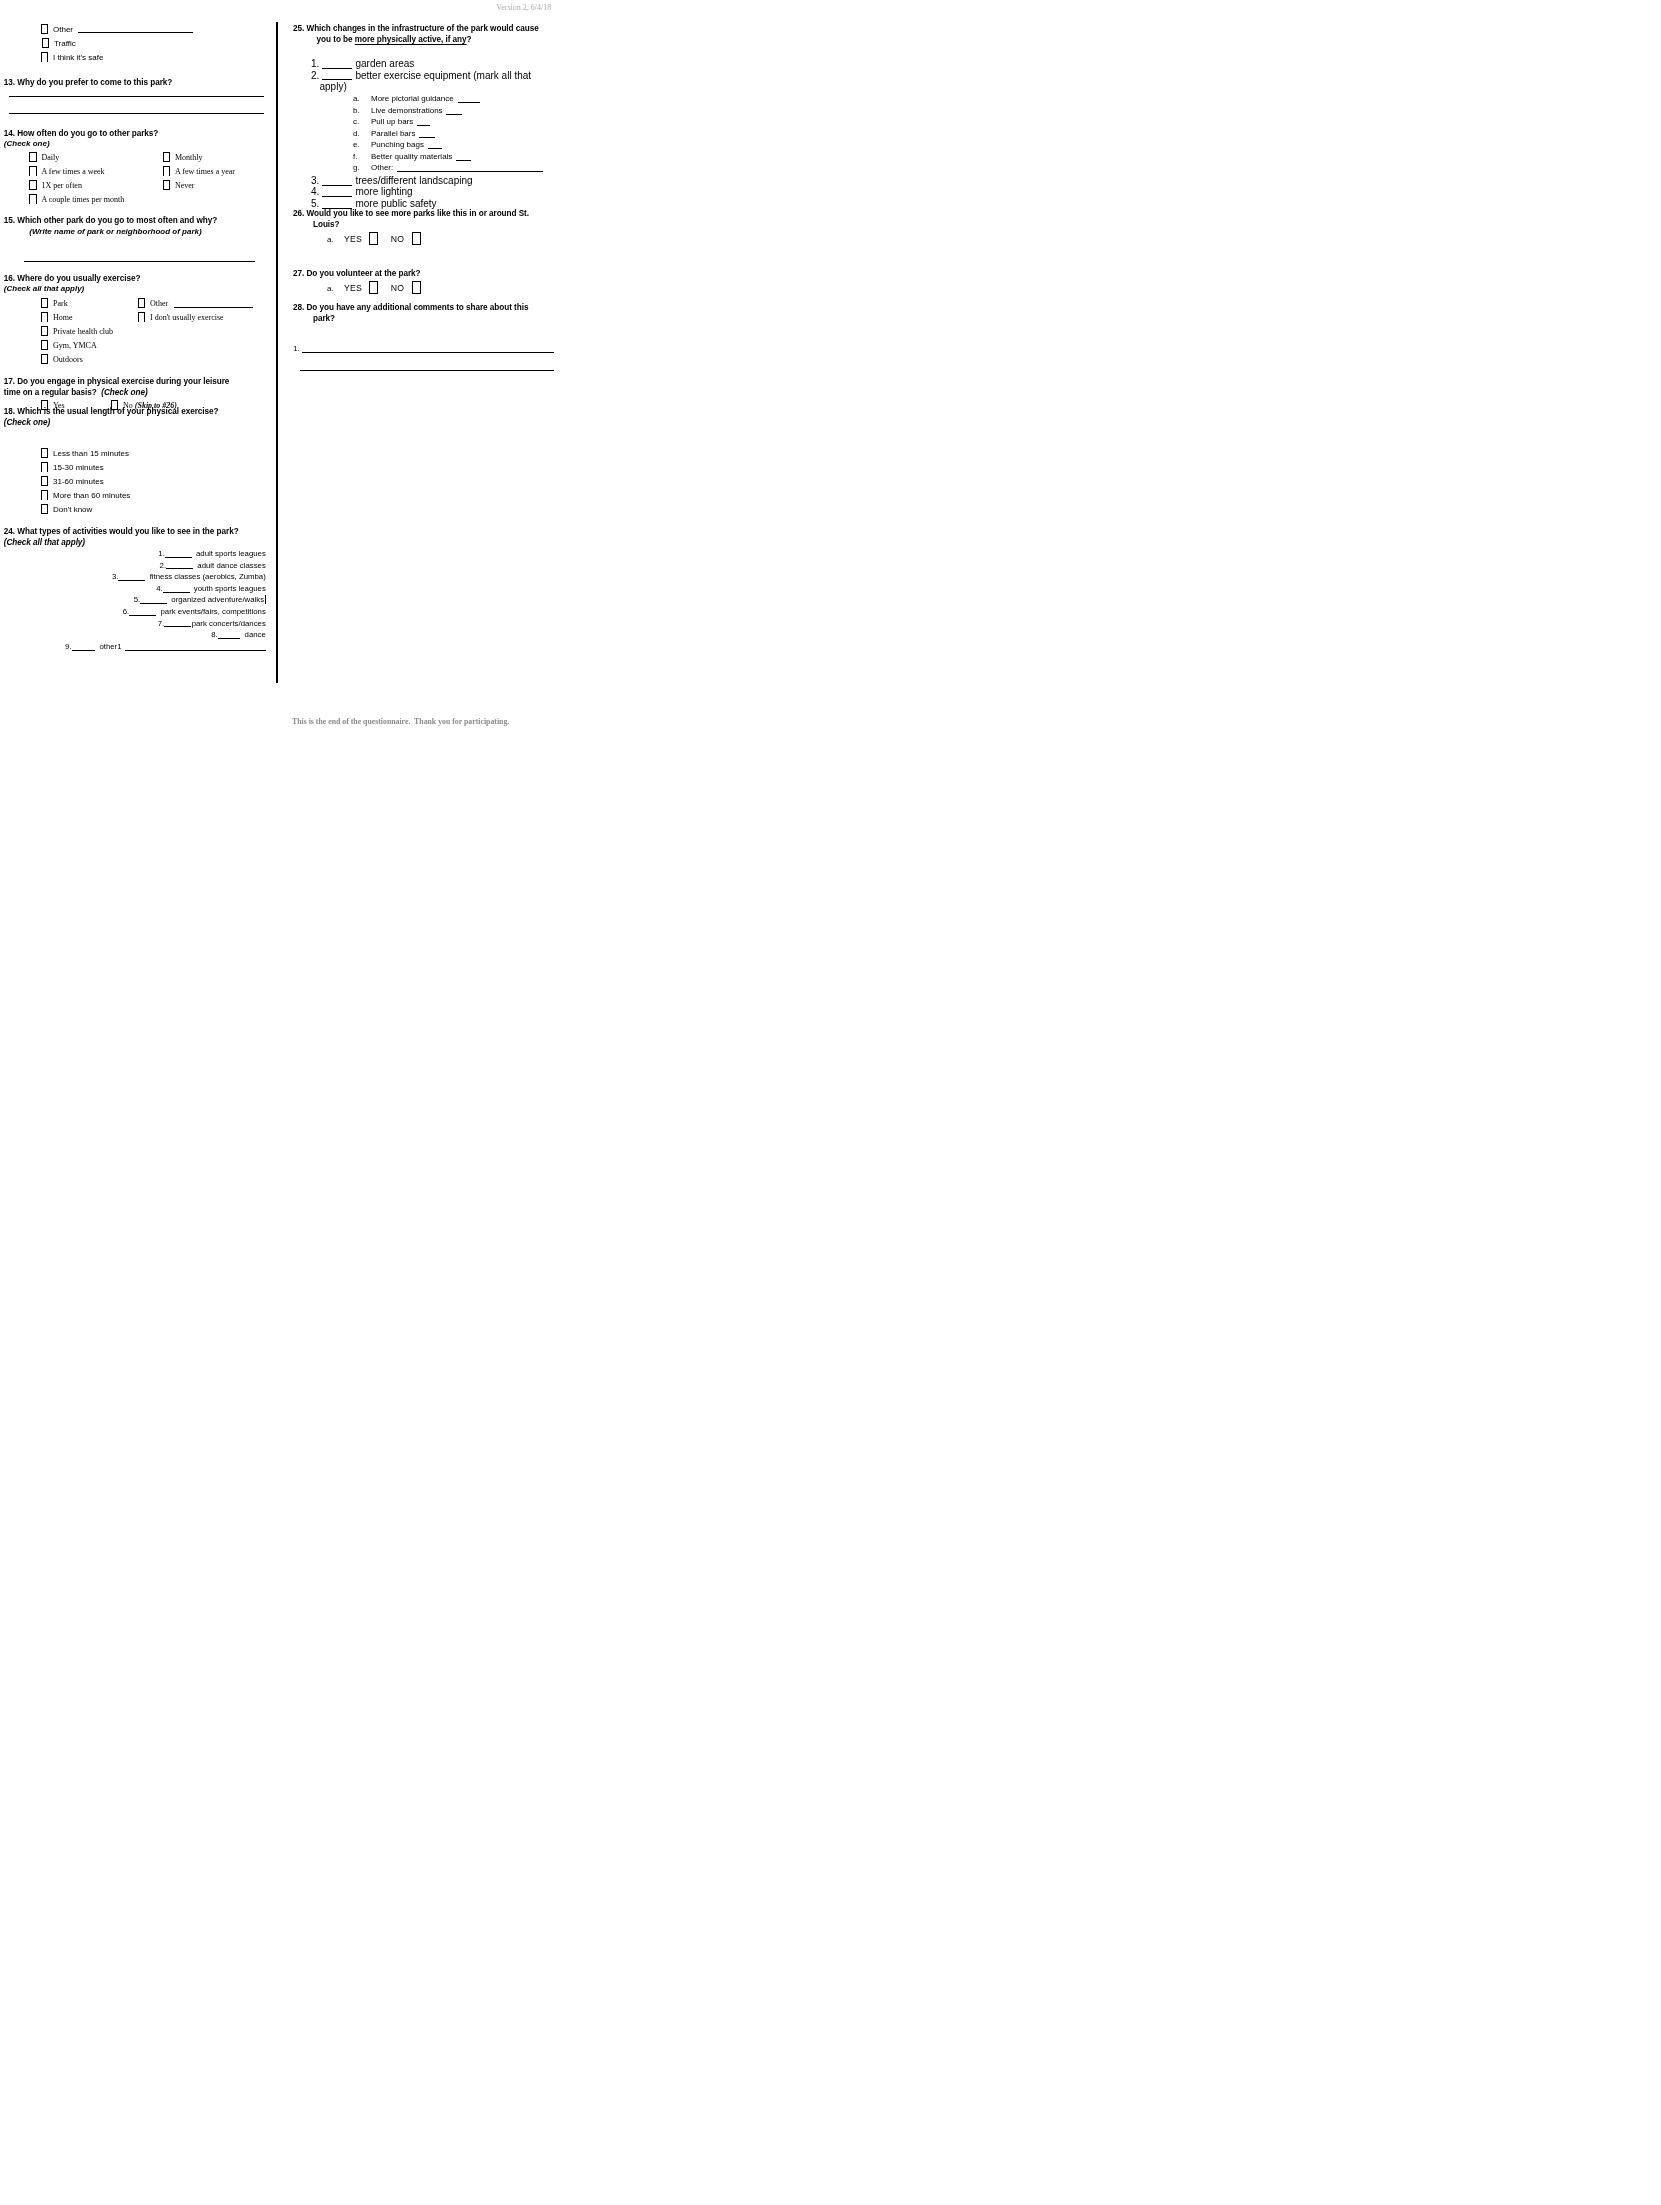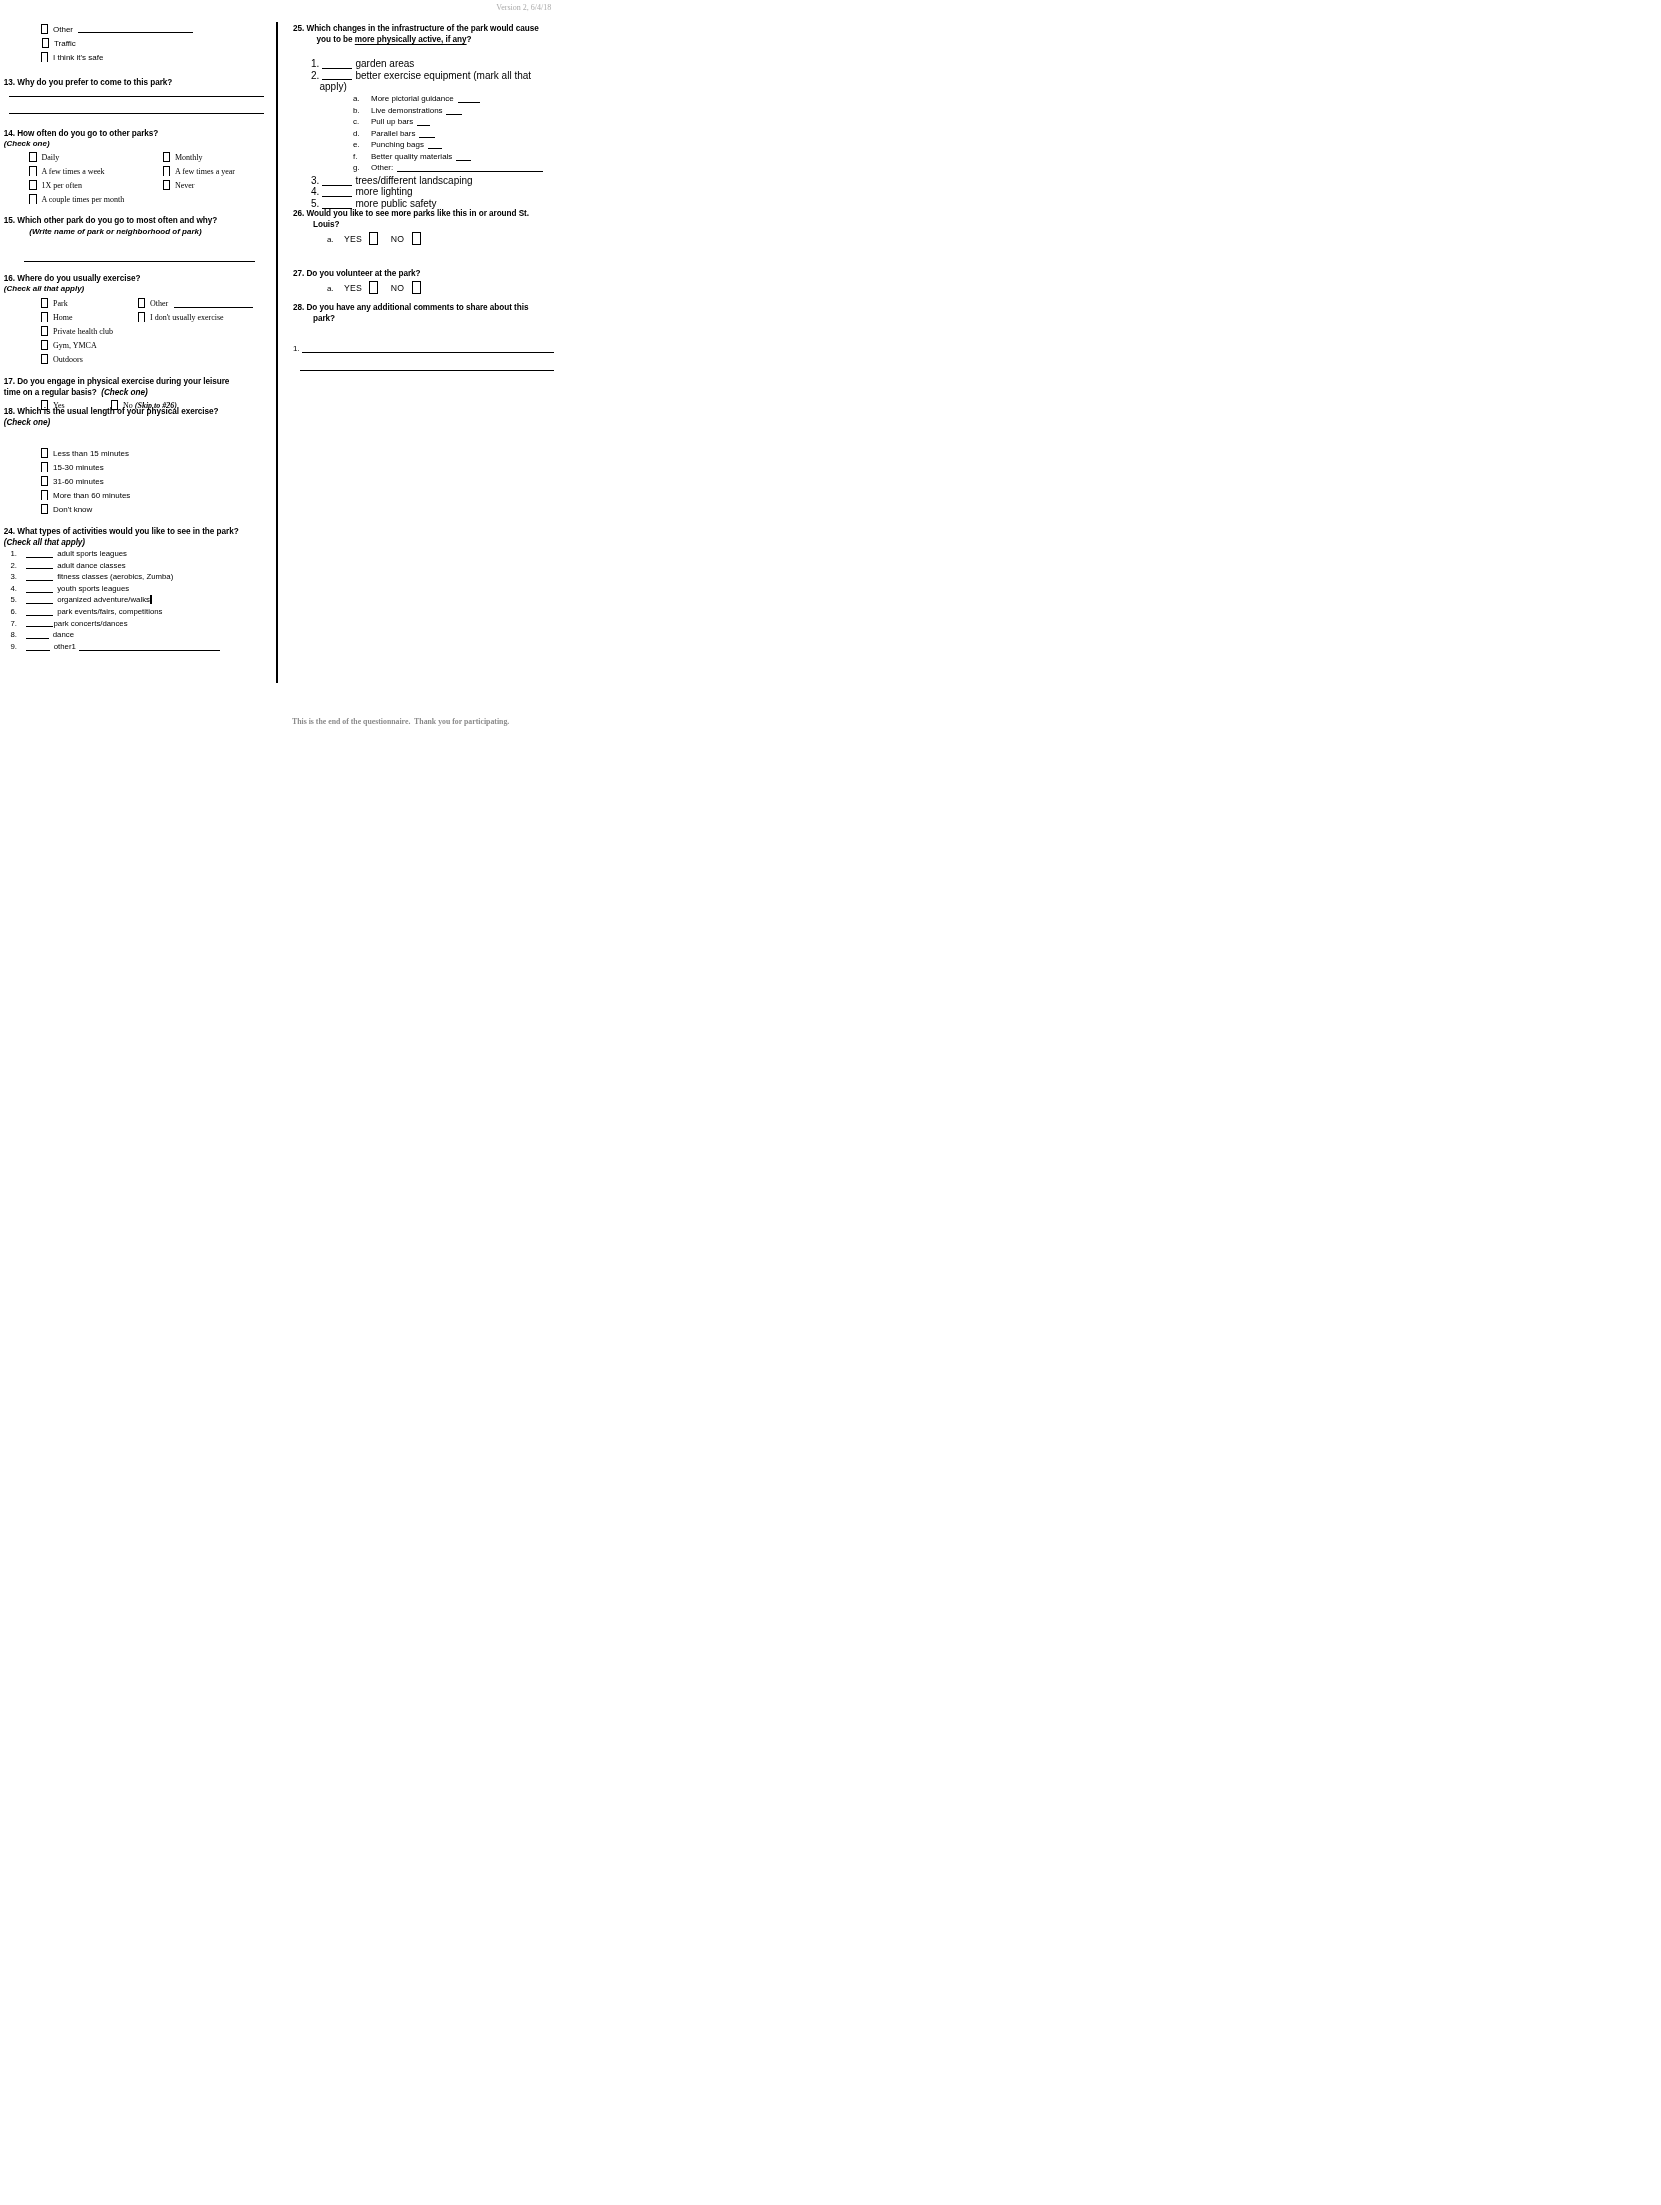--- a/index.html
+++ b/index.html
@@ -38,21 +38,21 @@
     border:1.2px solid #000; vertical-align:-2.4px; margin-right:4.7px;
     background:#fff;
   }
   .cb.open { border-bottom:none; }
   .grid-row { position:relative; height:14px; font-size:8px; white-space:nowrap;font-family:Liberation Serif, serif; }
   .c2 { position:absolute; top:0; }
 
   .blank { display:inline-block; height:6.1px; border-bottom:1.4px solid #000; vertical-align:-1.9px; }
   .aline { border-bottom:1.4px solid #000; }
 
-  .litem { font-size:7.8px; height:11.6px; white-space:nowrap; }
+  .litem { font-size:7.8px; height:11.6px; white-space:nowrap;text-align:right; }
   .litem .lnum  { display:inline-block; width:15.6px; margin-left:6.6px; }
   .litem .lline { width:27px; margin-right:4.2px; }
   .cursor { display:inline-block; width:1.2px; height:8.5px; background:#000; vertical-align:-1.4px; margin-left:0.5px; }
 
   .rhead { padding-left:23.6px; text-indent:-23.6px; }
   .rhead2 { padding-left:20px; text-indent:-20px; }
   .u { text-decoration:underline; text-decoration-thickness:1.2px; text-underline-offset:1.9px; }
 
   .ritem { font-size:10px; line-height:11.6px; margin-left:18px; padding-left:8.5px; text-indent:-8.5px; }
   .ritem .rline { width:30px; margin-right:3.3px; }

